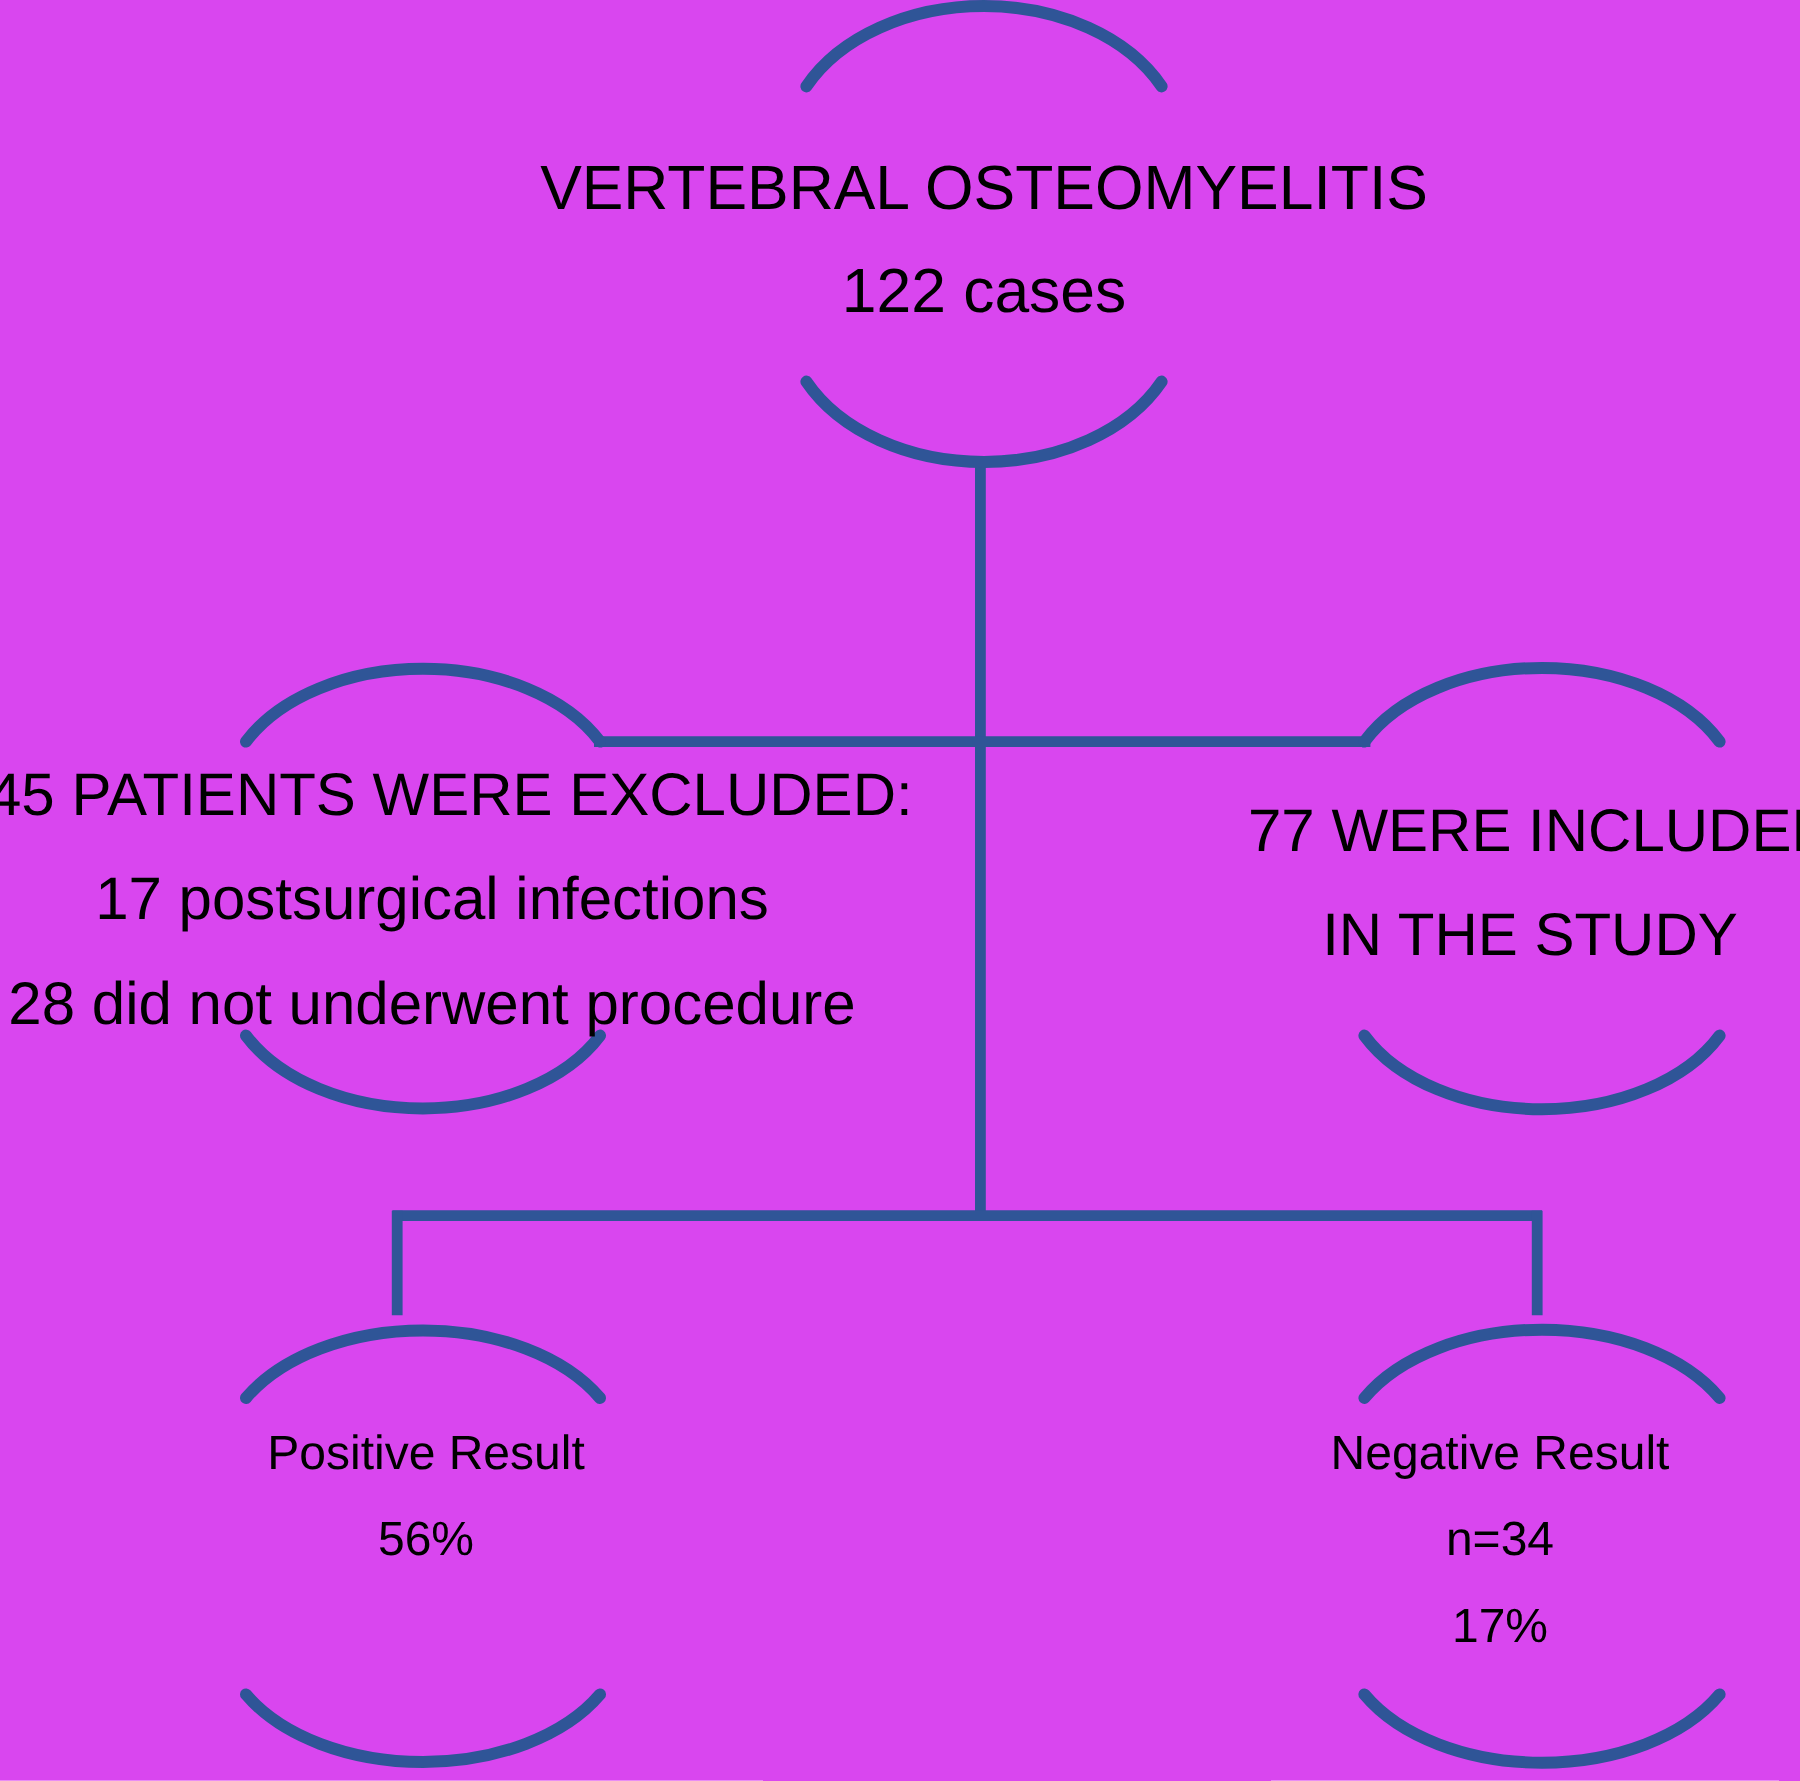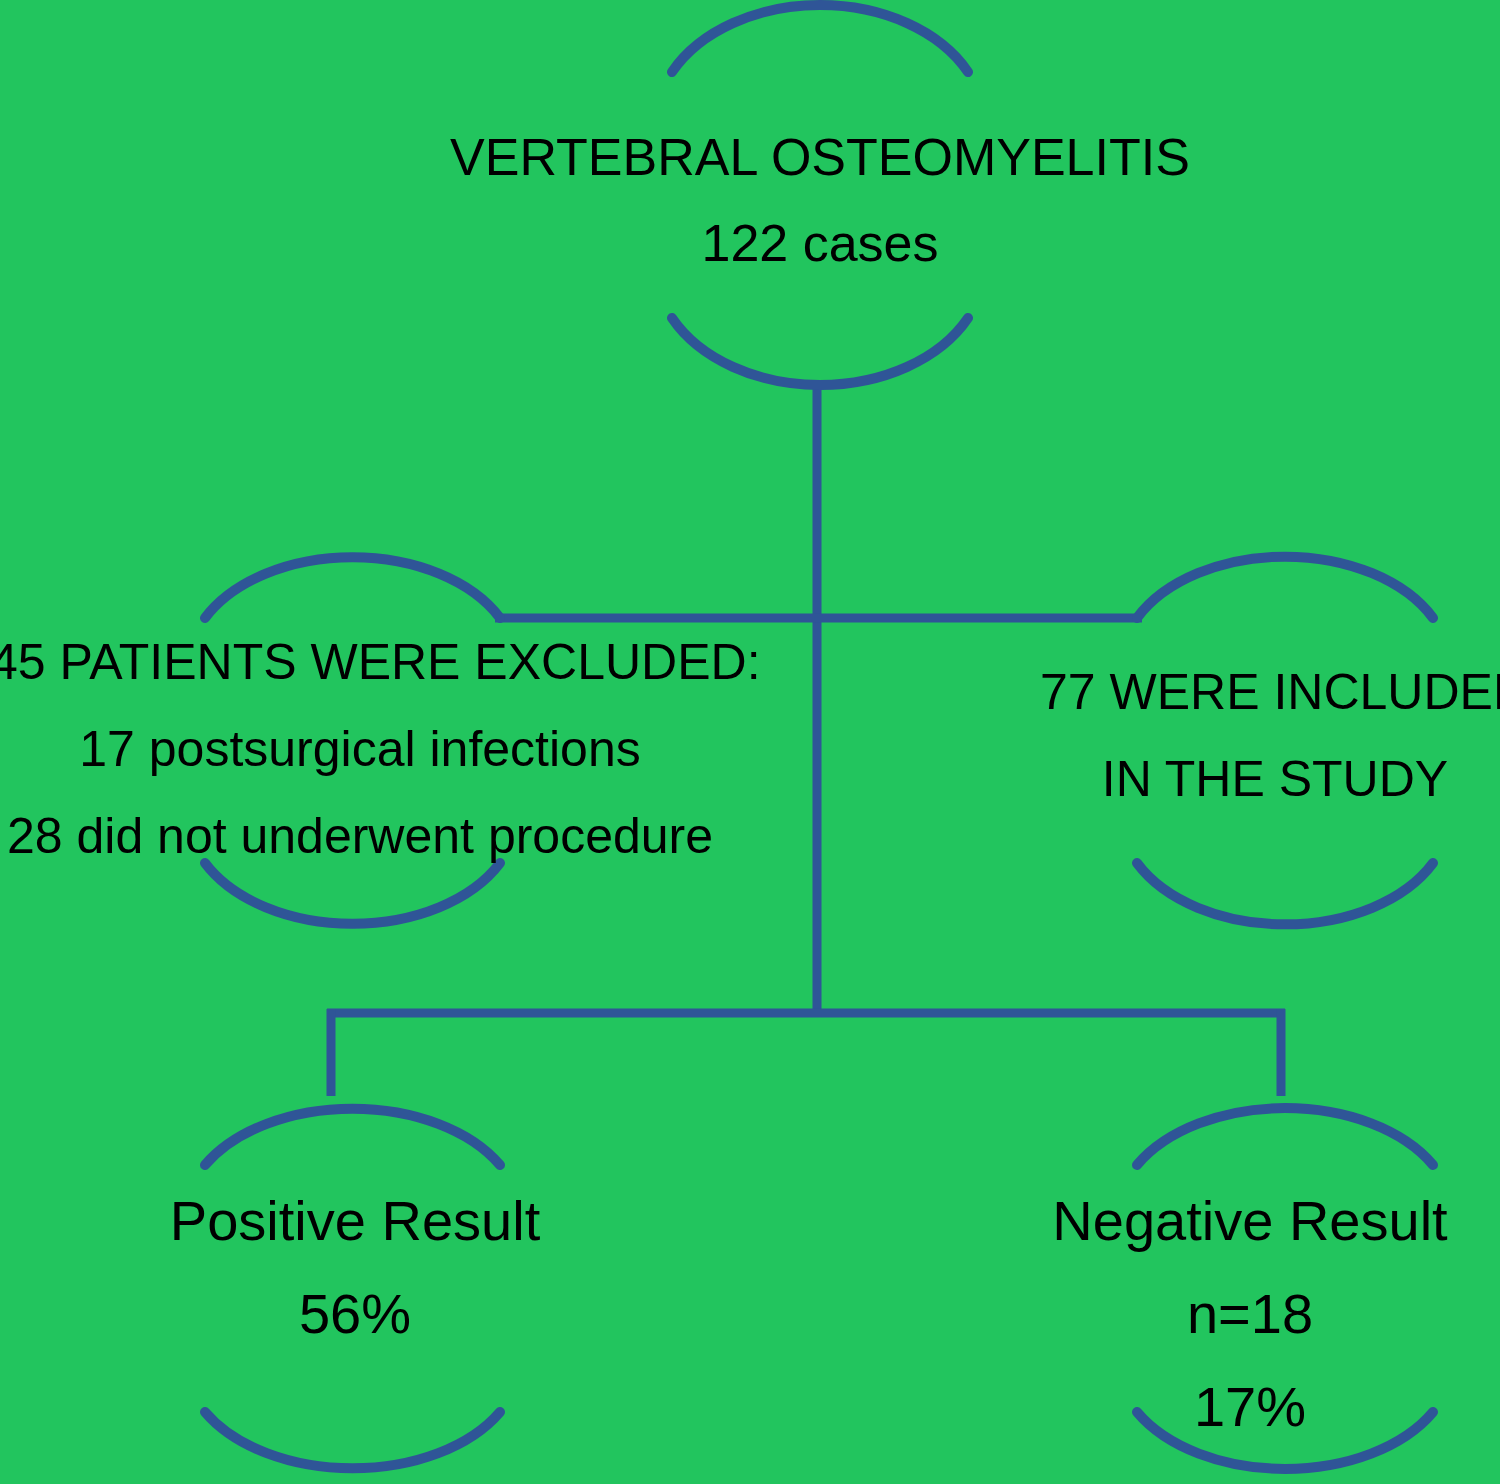--- a/index.html
+++ b/index.html
@@ -7,21 +7,21 @@
     padding: 0;
     background: #ffffff;
   }
   body {
     font-family: "Liberation Sans", sans-serif;
   }
   #canvas {
     position: relative;
     width: 1500px;
     height: 1484px;
-    background: #22c55e;
+    background: #d946ef;
     overflow: hidden;
   }
   #flow-svg {
     position: absolute;
     left: 0;
     top: 0;
     width: 1500px;
     height: 1484px;
   }
   .node-text {
@@ -85,21 +85,21 @@
     width: 400px;
   }
   
   #node-negative-text {
     left: 1050px;
     top: 1185px;
     width: 400px;
   }
   #node-positive-text .line,
   #node-negative-text .line {
-    font-size: 56px;
+    font-size: 40px;
   }
   #node-positive-text .line.n,
   #node-negative-text .line.n,
   #node-positive-text .line.pct,
   #node-negative-text .line.pct {
     margin-top: 20px;
   }
 </style>
 </head>
 <body>
@@ -156,17 +156,17 @@
     <span class="line second">IN THE STUDY</span>
   </div>
 
   <div class="node-text" id="node-positive-text">
     <span class="line">Positive Result</span>
     <span class="line pct">56%</span>
   </div>
 
   <div class="node-text" id="node-negative-text">
     <span class="line">Negative Result</span>
-    <span class="line n">n=18</span>
+    <span class="line n">n=34</span>
     <span class="line pct">17%</span>
   </div>
 
 </div>
 
 </body></html>

